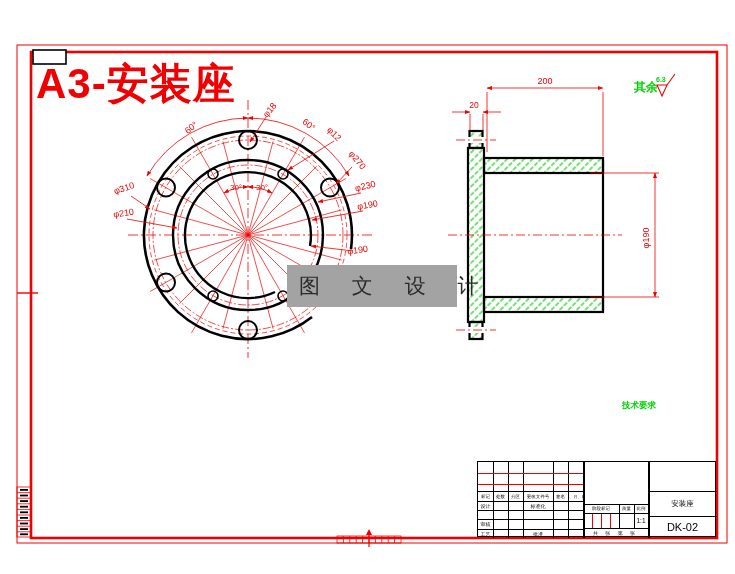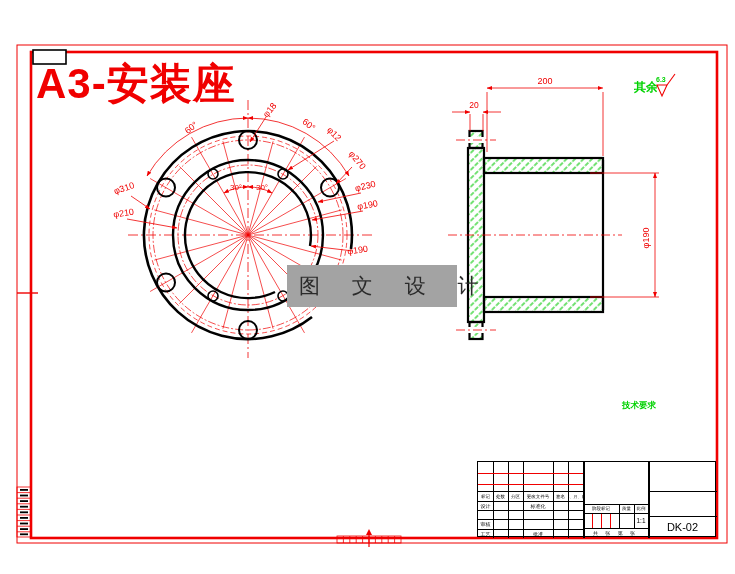--- a/index.html
+++ b/index.html
@@ -261,16 +261,17 @@
     <div class="cell" style="left:0;top:39px;width:15px;height:9px;font-size:5px">设计</div>
     <div class="cell" style="left:45px;top:39px;width:30px;height:9px;font-size:5px">标准化</div>
     <div class="cell" style="left:0;top:57px;width:15px;height:10px;font-size:5px">审核</div>
     <div class="cell" style="left:0;top:67px;width:15px;height:9px;font-size:5px">工艺</div>
     <div class="cell" style="left:45px;top:67px;width:30px;height:9px;font-size:5px">批准</div>
     <div class="cell" style="left:105px;top:42px;width:36px;height:9px;font-size:4.5px">阶段标记</div>
     <div class="cell" style="left:141px;top:42px;width:15px;height:9px;font-size:4.5px">质量</div>
     <div class="cell" style="left:156px;top:42px;width:14px;height:9px;font-size:4.5px">比例</div>
     <div class="cell" style="left:156px;top:51px;width:14px;height:15px;font-size:6.5px">1:1</div>
     <div class="cell" style="left:105px;top:66px;width:65px;height:10px;font-size:5px;letter-spacing:3px">共 张 第 张</div>
+    <div class="cell" style="left:170px;top:29px;width:69px;height:25px;font-size:7.5px">安装座</div>
     <div class="cell" style="left:170px;top:54px;width:69px;height:22px;font-size:11px">DK-02</div>
   </div>
 
 </div>
 
 </body></html>

